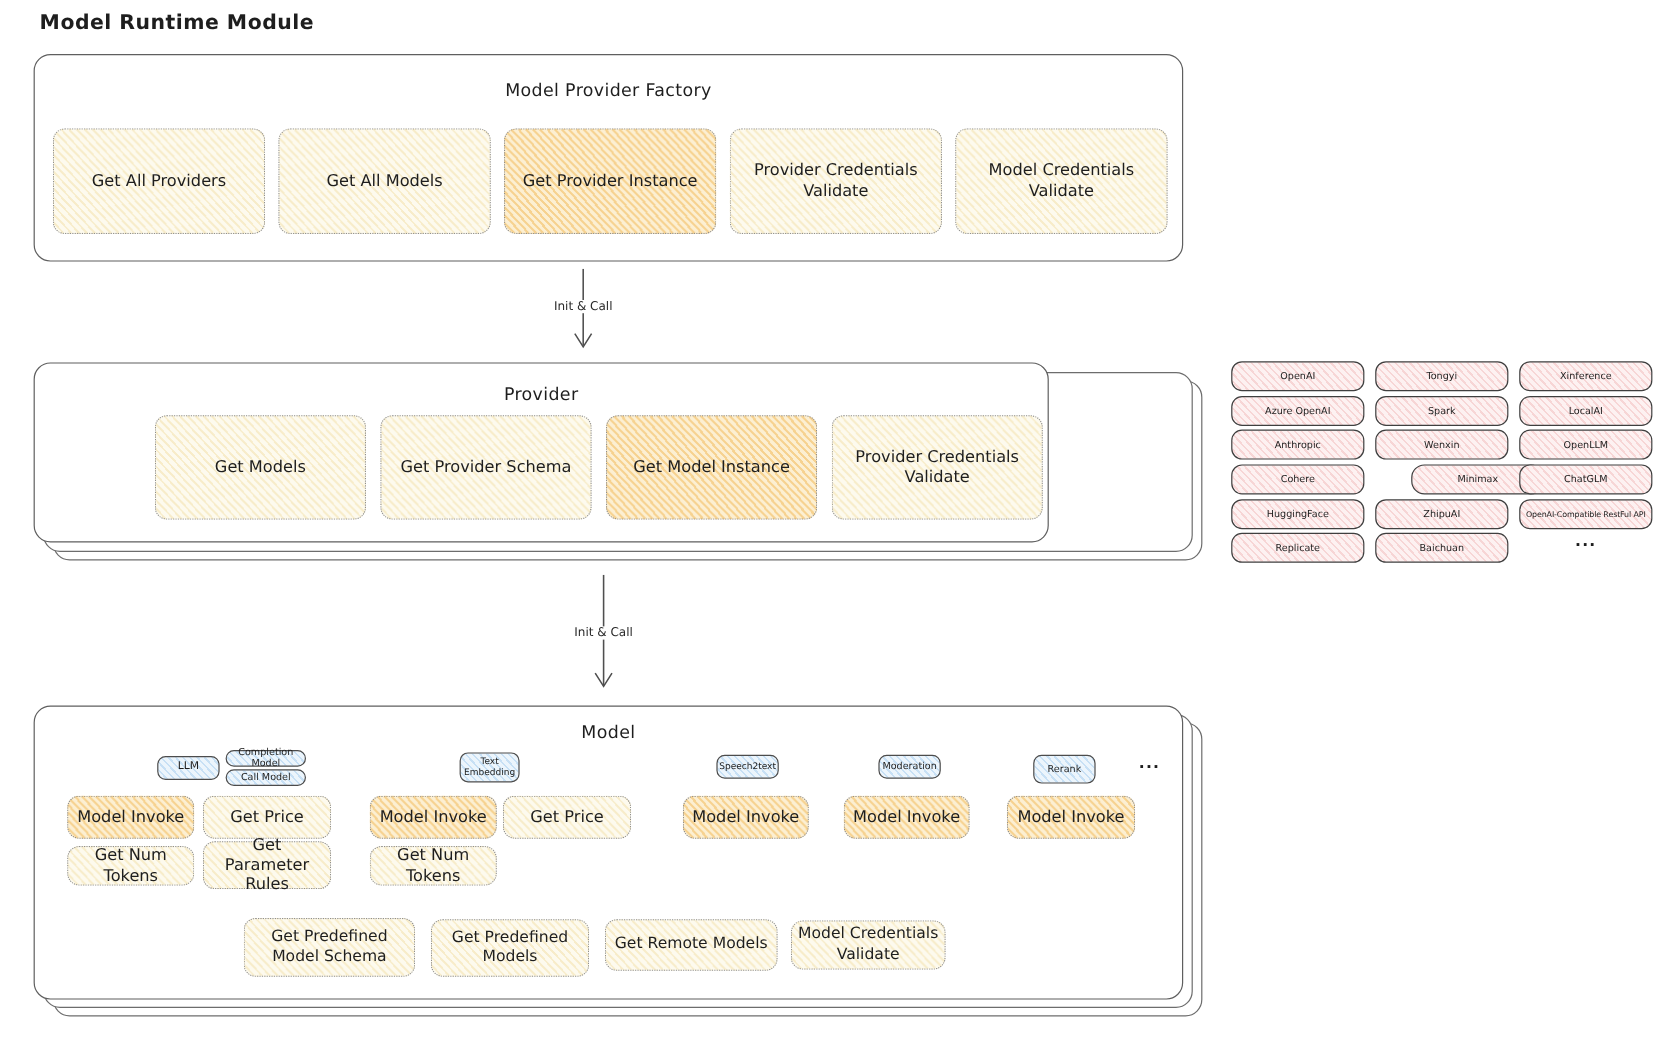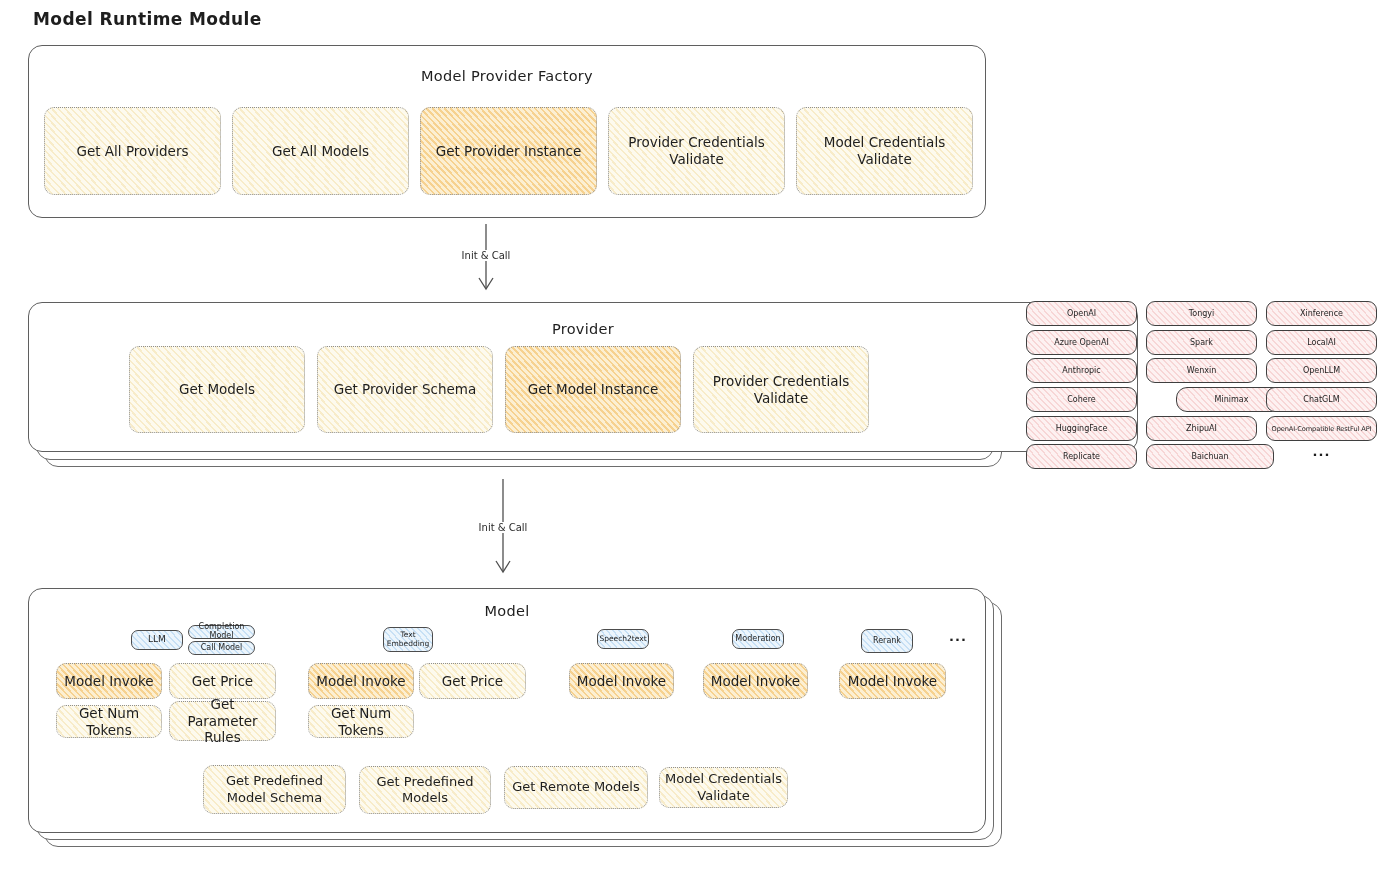--- a/index.html
+++ b/index.html
@@ -77,21 +77,21 @@
   </div>
 
   <svg class="arrow-svg" style="left:471px;top:224px;" width="30" height="72">
     <line x1="15" y1="0" x2="15" y2="64" stroke="#4f4f4f" stroke-width="1.3"></line>
     <polyline points="8,54 15,65 22,54" fill="none" stroke="#4f4f4f" stroke-width="1.3"></polyline>
   </svg>
   <div class="flow-label" style="left:446px;top:250px;width:80px;"><span>Init &amp; Call</span></div>
 
   <div class="stack-layer" style="left:44px;top:317px;width:958px;height:150px;"></div>
   <div class="stack-layer" style="left:36px;top:310px;width:958px;height:150px;"></div>
-  <div class="container" style="left:28px;top:302px;width:1110px;height:150px;">
+  <div class="container" style="left:28px;top:302px;width:846px;height:150px;">
     <div class="container-title" style="top:18px;">Provider</div>
     <div class="fnbox fill-y" style="left:288px;top:43px;width:176px;height:87px;">Get Provider Schema</div>
     <div class="fnbox fill-y" style="left:100px;top:43px;width:176px;height:87px;">Get Models</div>
     <div class="fnbox fill-o" style="left:476px;top:43px;width:176px;height:87px;">Get Model Instance</div>
     <div class="fnbox fill-y" style="left:664px;top:43px;width:176px;height:87px;">Provider Credentials Validate</div>
   </div>
 
   <div class="chip" style="left:1026px;top:301px;width:111px;height:25px;">OpenAI</div>
   <div class="chip" style="left:1146px;top:301px;width:111px;height:25px;">Tongyi</div>
   <div class="chip" style="left:1266px;top:301px;width:111px;height:25px;">Xinference</div>
@@ -106,21 +106,21 @@
 
   <div class="chip" style="left:1026px;top:387px;width:111px;height:25px;">Cohere</div>
   <div class="chip" style="left:1176px;top:387px;width:111px;height:25px;border-radius:11px;">Minimax</div>
   <div class="chip" style="left:1266px;top:387px;width:111px;height:25px;">ChatGLM</div>
 
   <div class="chip" style="left:1026px;top:416px;width:111px;height:25px;">HuggingFace</div>
   <div class="chip" style="left:1146px;top:416px;width:111px;height:25px;">ZhipuAI</div>
   <div class="chip chip-xs" style="left:1266px;top:416px;width:111px;height:25px;">OpenAI-Compatible RestFul API</div>
 
   <div class="chip" style="left:1026px;top:444px;width:111px;height:25px;">Replicate</div>
-  <div class="chip" style="left:1146px;top:444px;width:128px;height:25px;">Baichuan</div>
+  <div class="chip" style="left:1146px;top:444px;width:111px;height:25px;">Baichuan</div>
   <div class="dots" style="left:1266px;top:444px;width:111px;text-align:center;">...</div>
 
   <svg class="arrow-svg" style="left:488px;top:479px;" width="30" height="100">
     <line x1="15" y1="0" x2="15" y2="92" stroke="#4f4f4f" stroke-width="1.3"></line>
     <polyline points="8,82 15,93 22,82" fill="none" stroke="#4f4f4f" stroke-width="1.3"></polyline>
   </svg>
   <div class="flow-label" style="left:463px;top:522px;width:80px;"><span>Init &amp; Call</span></div>
 
   <div class="stack-layer" style="left:44px;top:602px;width:958px;height:245px;"></div>
   <div class="stack-layer" style="left:36px;top:595px;width:958px;height:245px;"></div>

